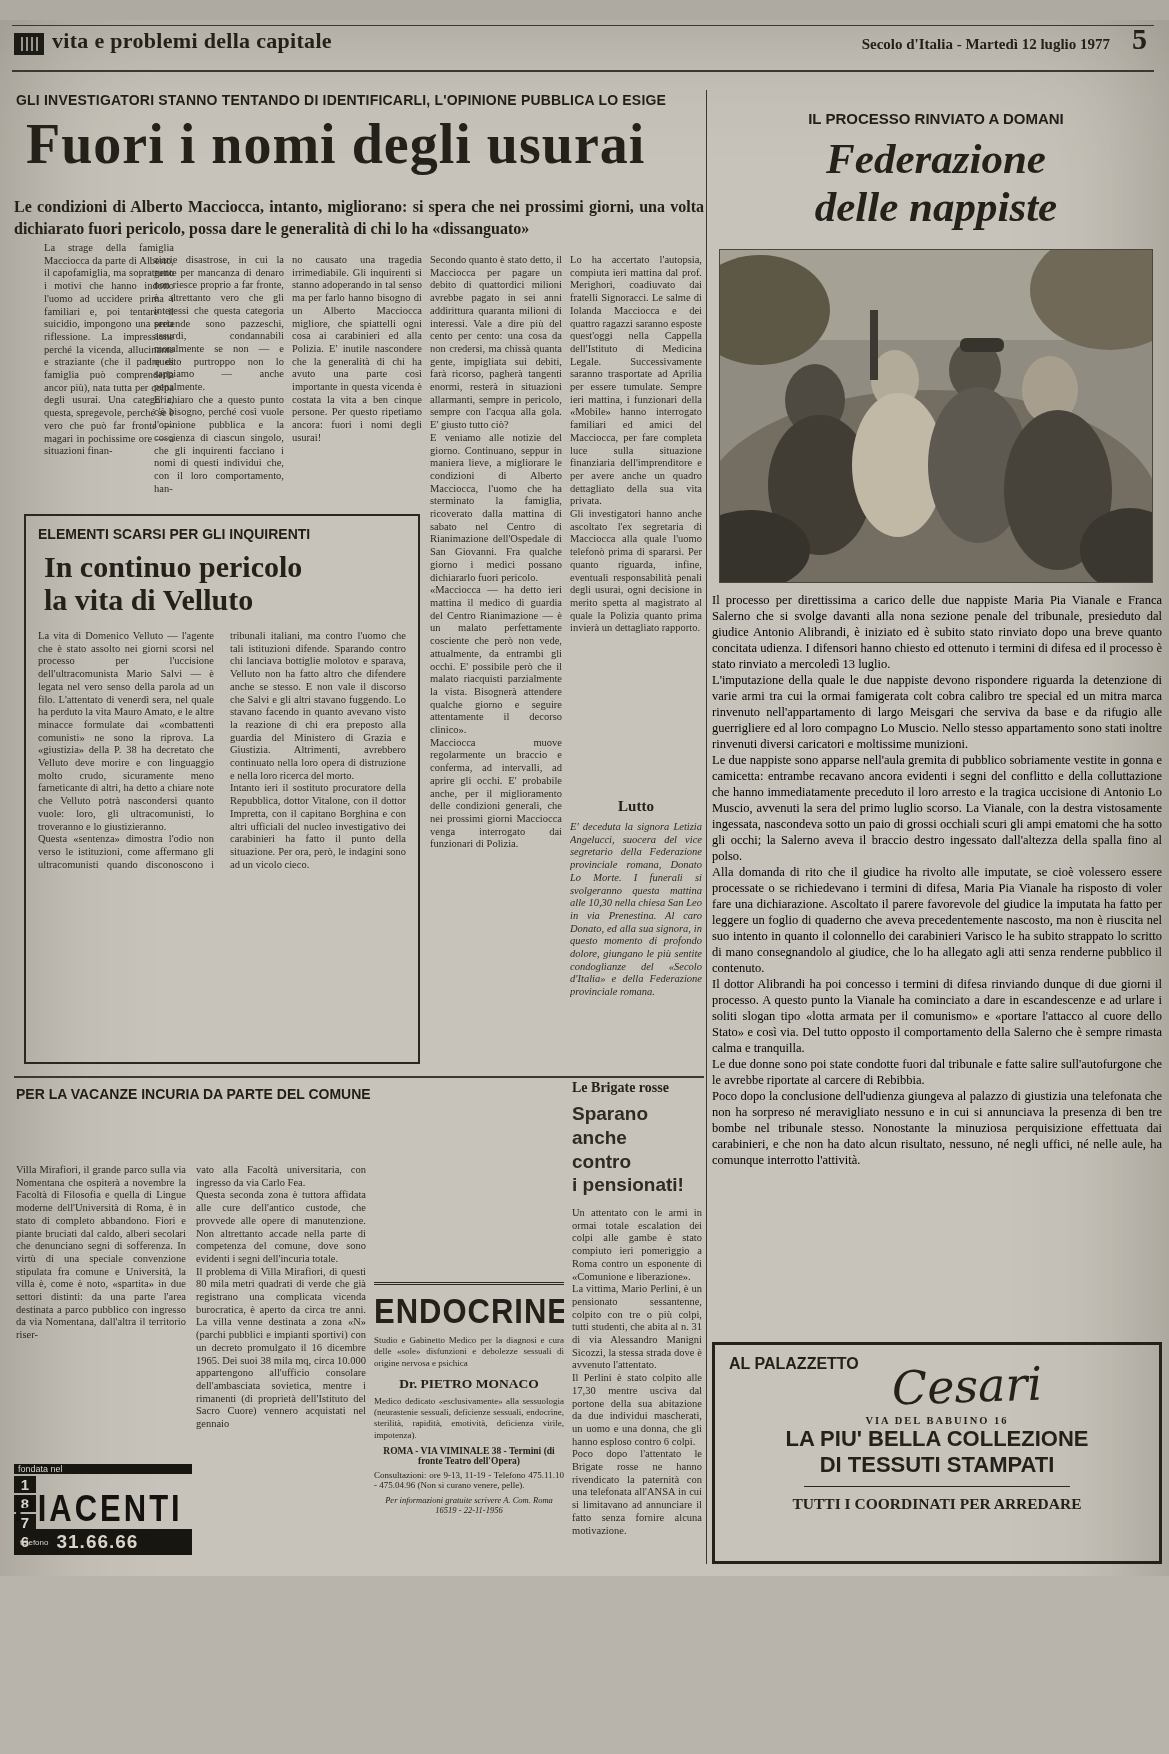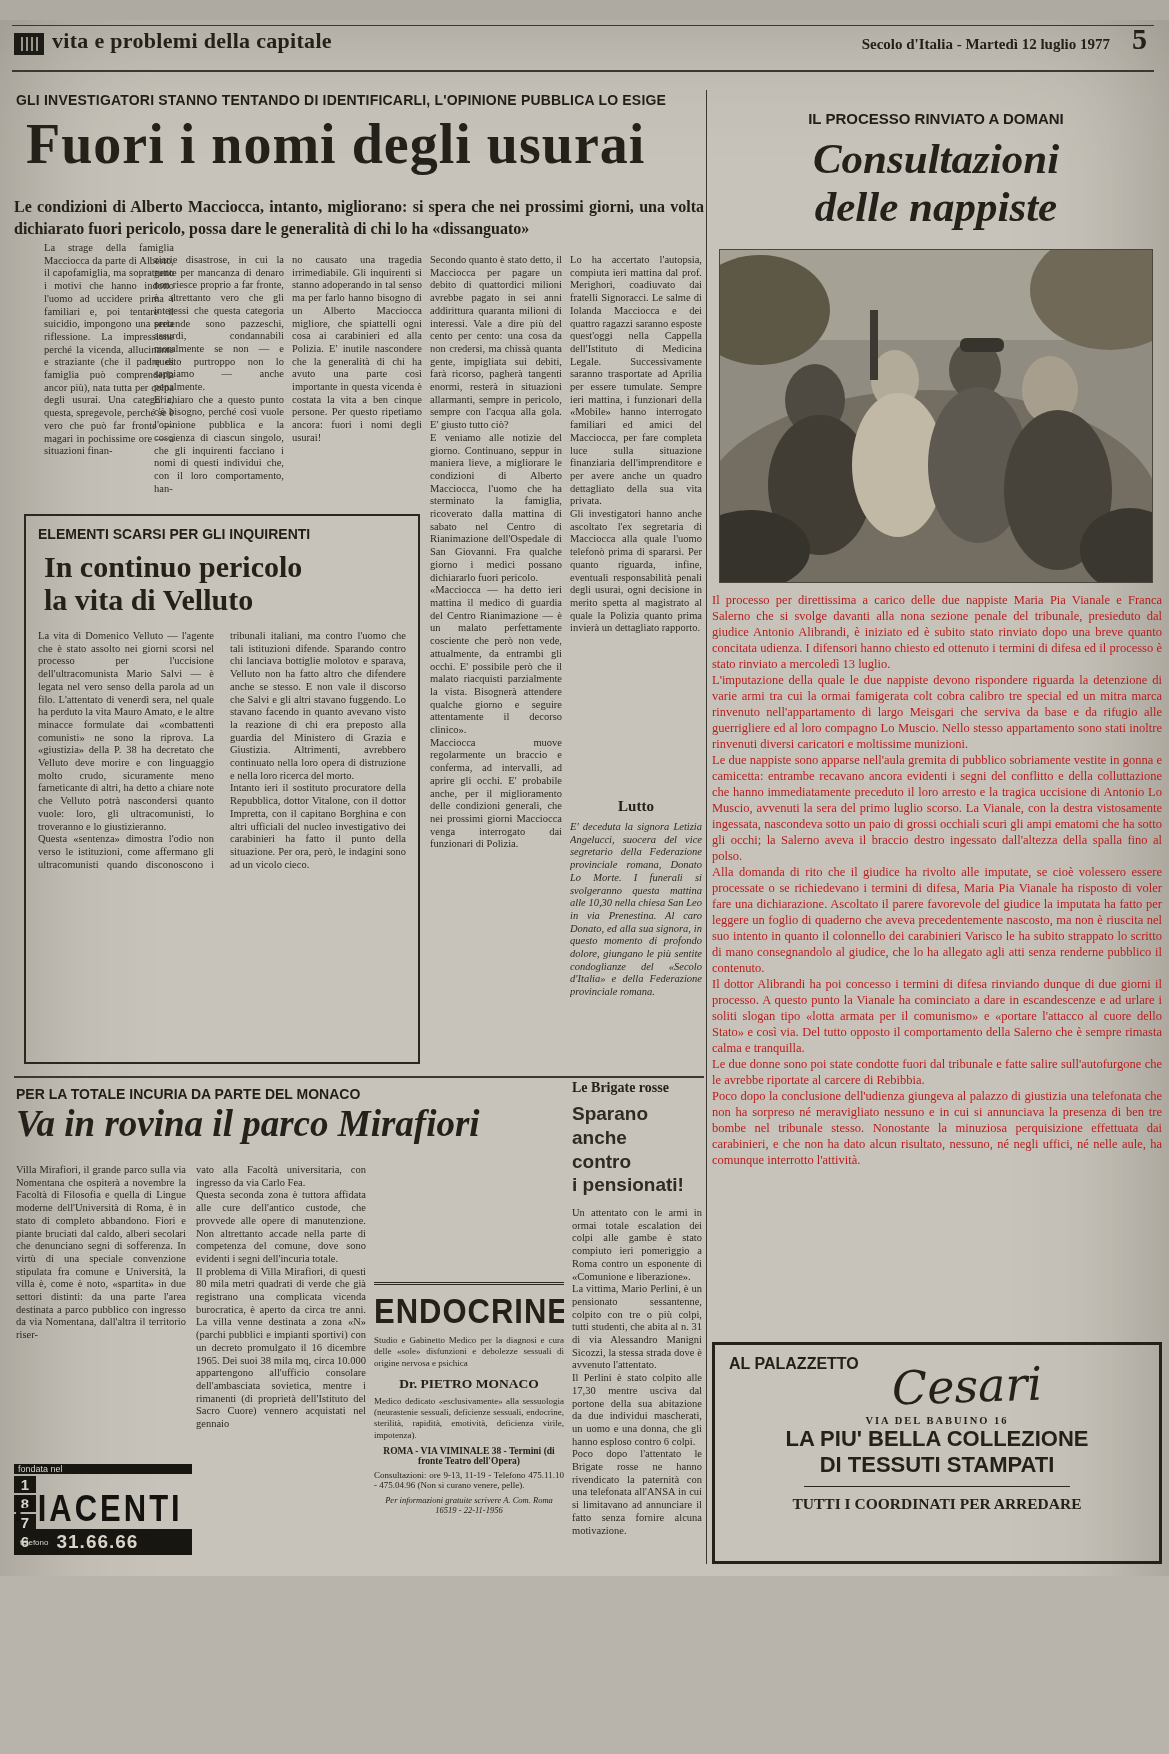--- a/index.html
+++ b/index.html
@@ -91,21 +91,21 @@
 
   
   .nap-kicker{position:absolute;left:712px;top:110px;width:448px;text-align:center;font-size:15px;}
   .nap-h1{position:absolute;left:712px;top:134px;width:448px;text-align:center;
     font-size:43px;font-weight:bold;font-style:italic;}
   .nap-h2{position:absolute;left:712px;top:182px;width:448px;text-align:center;
     font-size:43px;font-weight:bold;font-style:italic;}
   .nap-photo{position:absolute;left:720px;top:250px;width:432px;height:332px;
     outline:1px solid #4a463c;overflow:hidden;}
   .nap-body{position:absolute;left:712px;top:592px;width:450px;height:742px;
-    font-size:12.5px;line-height:1.28;text-align:justify;white-space:pre-line;overflow:hidden;color:#b91c1c;}
+    font-size:12.5px;line-height:1.28;text-align:justify;white-space:pre-line;overflow:hidden;color:#000000;}
 
   
   .cesari{position:absolute;left:712px;top:1342px;width:450px;height:222px;border:3px solid #24211a;
     box-sizing:border-box;padding:10px 14px;text-align:center;}
   .ces-header{position:absolute;left:14px;top:10px;font-size:16px;font-weight:bold;
     font-family:"Liberation Sans",sans-serif;}
   .ces-brand{font-family:"DejaVu Serif",serif;font-style:italic;font-size:46px;
     margin:4px 0 2px 60px;transform:rotate(-2deg);}
   .ces-addr{font-size:10.5px;letter-spacing:2px;font-weight:bold;margin-top:2px;}
   .ces-line-big{font-family:"Liberation Sans",sans-serif;font-weight:bold;font-size:22px;line-height:1.2;}
@@ -151,22 +151,21 @@
     <div class="kicker vkicker">ELEMENTI SCARSI PER GLI INQUIRENTI</div>
     <div class="vheadline" style="white-space:pre-line;">In continuo pericolo
 la vita di Velluto</div>
     <div class="bodytext vbody">La vita di Domenico Velluto — l'agente che è stato assolto nei giorni scorsi nel processo per l'uccisione dell'ultracomunista Mario Salvi — è legata nel vero senso della parola ad un filo. L'attentato di venerdì sera, nel quale ha perduto la vita Mauro Amato, e le altre minacce formulate dai «combattenti comunisti» ne sono la riprova. La «giustizia» della P. 38 ha decretato che Velluto deve morire e con linguaggio molto crudo, sicuramente meno farneticante di altri, ha detto a chiare note che Velluto potrà nascondersi quanto vuole: loro, gli ultracomunisti, lo troveranno e lo giustizieranno.
 Questa «sentenza» dimostra l'odio non verso le istituzioni, come affermano gli ultracomunisti quando disconoscono i tribunali italiani, ma contro l'uomo che tali istituzioni difende. Sparando contro chi lanciava bottiglie molotov e sparava, Velluto non ha fatto altro che difendere anche se stesso. E non vale il discorso che Salvi e gli altri stavano fuggendo. Lo stavano facendo in quanto avevano visto la reazione di chi era preposto alla guardia del Ministero di Grazia e Giustizia. Altrimenti, avrebbero continuato nella loro opera di distruzione e nella loro ricerca del morto.
 Intanto ieri il sostituto procuratore della Repubblica, dottor Vitalone, con il dottor Impretta, con il capitano Borghina e con altri ufficiali del nucleo investigativo dei carabinieri ha fatto il punto della situazione. Per ora, però, le indagini sono ad un vicolo cieco.</div>
   </div>
 
   <div class="hr thick" style="left:14px;top:1076px;width:690px;"></div>
 
-  <div class="kicker mira-kicker">PER LA TOTALE INCURIA DA PARTE DEL MONACO</div>
-  <div class="mira-headline">Va in rovina il parco Mirafiori</div>
+  <div class="kicker mira-kicker">PER LA VACANZE INCURIA DA PARTE DEL COMUNE</div>
   <div class="bodytext mira-col1">Villa Mirafiori, il grande parco sulla via Nomentana che ospiterà a novembre la Facoltà di Filosofia e quella di Lingue moderne dell'Università di Roma, è in stato di completo abbandono. Fiori e piante bruciati dal caldo, alberi secolari che denunciano segni di sofferenza. In virtù di una speciale convenzione stipulata fra comune e Università, la villa è, come è noto, «spartita» in due settori distinti: da una parte l'area destinata a parco pubblico con ingresso da via Nomentana, dall'altra il territorio riser-</div>
   <div class="bodytext mira-col2">vato alla Facoltà universitaria, con ingresso da via Carlo Fea.
 Questa seconda zona è tuttora affidata alle cure dell'antico custode, che provvede alle opere di manutenzione. Non altrettanto accade nella parte di competenza del comune, dove sono evidenti i segni dell'incuria totale.
 Il problema di Villa Mirafiori, di questi 80 mila metri quadrati di verde che già registrano una complicata vicenda burocratica, è aperto da circa tre anni. La villa venne destinata a zona «N» (parchi pubblici e impianti sportivi) con un decreto promulgato il 16 dicembre 1965. Dei suoi 38 mila mq, circa 10.000 appartengono all'ufficio consolare dell'ambasciata sovietica, mentre i rimanenti (di proprietà dell'Istituto del Sacro Cuore) vennero acquistati nel gennaio</div>
 
   <div class="brigate">
     <div class="brig-label">Le Brigate rosse</div>
     <div class="brig-headline">Sparano
 anche
 contro
@@ -196,21 +195,21 @@
       <span class="pia-digit">6</span>
     </div>
     <div class="pia-name">PIACENTI</div>
     <div class="pia-row3">
       <span class="pia-tel">telefono</span>
       <span class="pia-phone">31.66.66</span>
     </div>
   </div>
 
   <div class="kicker nap-kicker">IL PROCESSO RINVIATO A DOMANI</div>
-  <div class="nap-h1">Consultazioni</div>
+  <div class="nap-h1">Federazione</div>
   <div class="nap-h2">delle nappiste</div>
 
   <div class="nap-photo">
     <svg width="432" height="332" viewBox="0 0 432 332">
       <rect width="432" height="332" fill="#8e897e"></rect>
       <rect width="432" height="90" fill="#a5a094"></rect>
       <ellipse cx="40" cy="60" rx="70" ry="55" fill="#57513f"></ellipse>
       <ellipse cx="390" cy="40" rx="80" ry="60" fill="#6b6452"></ellipse>
       <ellipse cx="210" cy="260" rx="230" ry="120" fill="#6e695c"></ellipse>
       <ellipse cx="95" cy="150" rx="30" ry="36" fill="#46423a"></ellipse>

